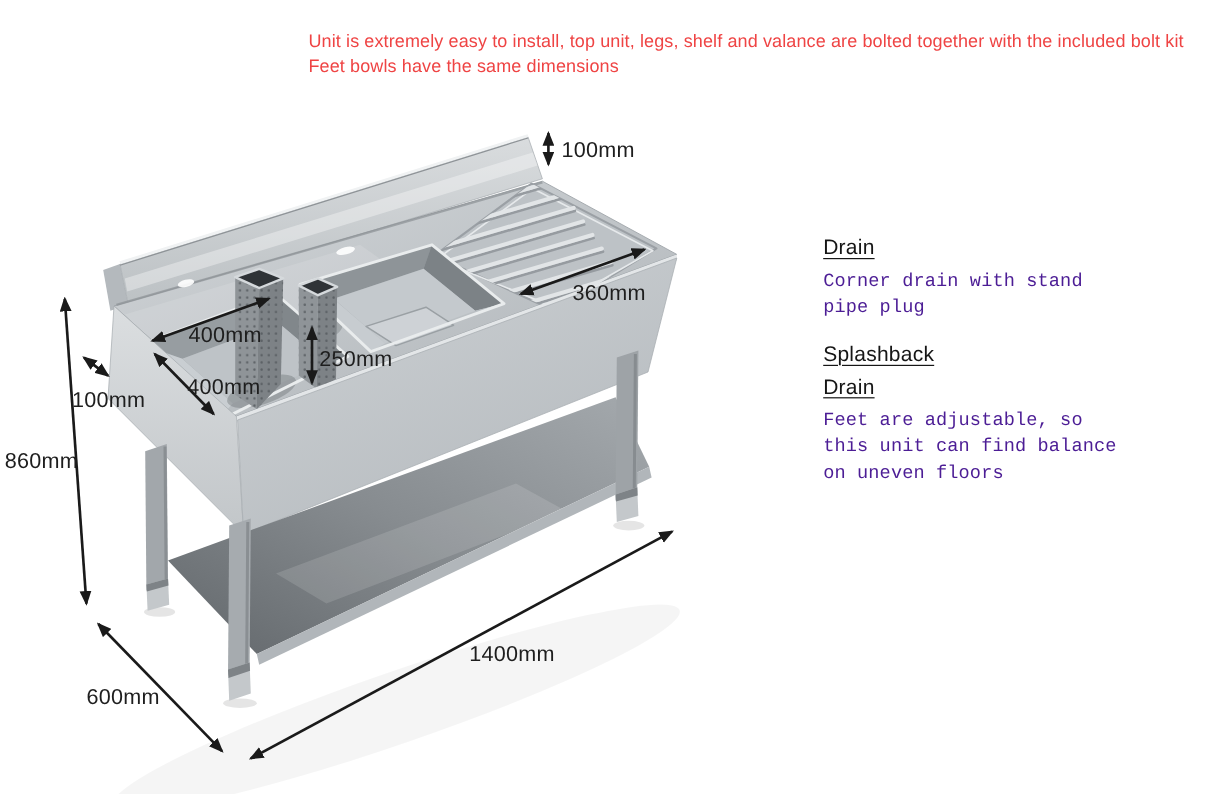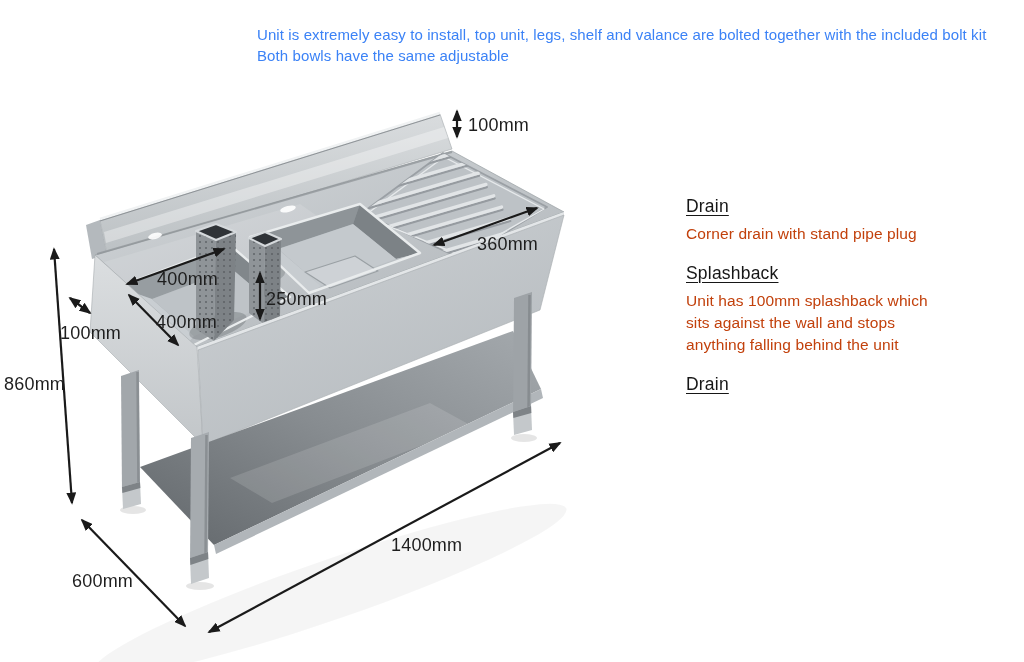--- a/index.html
+++ b/index.html
@@ -3,49 +3,49 @@
 <meta charset="utf-8">
 <style>
   html,body{margin:0;padding:0;}
   body{
     width:1024px;height:662px;position:relative;background:#ffffff;
     font-family:"Liberation Sans","DejaVu Sans",sans-serif;color:#1d1d1d;
     overflow:hidden;
   }
   .top-note{
     position:absolute;left:257px;top:24px;
-    font-size:15px;line-height:21px;color:#3b82f6;letter-spacing:.1px;
+    font-size:15px;line-height:21px;color:#ef4444;letter-spacing:.1px;
   }
   .top-note div{white-space:nowrap;}
   .info-col{
     position:absolute;left:686px;top:196px;width:300px;
   }
   .info-section h3{
     margin:0 0 6px 0;font-size:17.5px;font-weight:400;color:#161616;
     display:inline-block;text-decoration:underline;text-underline-offset:3px;
     text-decoration-thickness:1.2px;letter-spacing:.2px;line-height:21px;
   }
   .info-section p{
-    margin:0 0 18px 0;font-size:15.5px;line-height:22px;color:#c2410c;
-    width:262px;letter-spacing:.1px;
+    margin:0 0 18px 0;font-size:15.5px;line-height:22px;color:#4c1d95;
+    width:262px;letter-spacing:.1px;font-family:Liberation Mono, monospace;
   }
   .info-section{display:block;}
   .info-section h3{display:block;width:max-content;}
   #diagram{position:absolute;left:0;top:0;}
   svg text{
     font-family:"Liberation Sans","DejaVu Sans",sans-serif;
     fill:#1e1e1e;font-size:18px;letter-spacing:.2px;
   }
 </style>
 </head>
 <body>
 
 <div class="top-note">
   <div>Unit is extremely easy to install, top unit, legs, shelf and valance are bolted together with the included bolt kit</div>
-  <div>Both bowls have the same adjustable</div>
+  <div>Feet bowls have the same dimensions</div>
 </div>
 
 <svg id="diagram" width="1024" height="662" viewBox="0 0 1024 662">
   <defs>
     <linearGradient id="gradSplash" x1="0" y1="0" x2="0" y2="1">
       <stop offset="0" stop-color="#d9dcde"></stop>
         <stop offset="1" stop-color="#bcc1c4"></stop>
     </linearGradient>
     <linearGradient id="gradCounter" x1="0" y1="0" x2="0.9" y2="1">
       <stop offset="0" stop-color="#d2d6d9"></stop>
@@ -216,18 +216,18 @@
   </g>
 </svg>
 
 <div class="info-col">
   <div class="info-section">
     <h3>Drain</h3>
     <p>Corner drain with stand pipe plug</p>
   </div>
   <div class="info-section">
     <h3>Splashback</h3>
-    <p>Unit has 100mm splashback which sits against the wall and stops anything falling behind the unit</p>
   </div>
   <div class="info-section">
     <h3>Drain</h3>
+    <p>Feet are adjustable, so this unit can find balance on uneven floors</p>
   </div>
 </div>
 
 </body></html>

